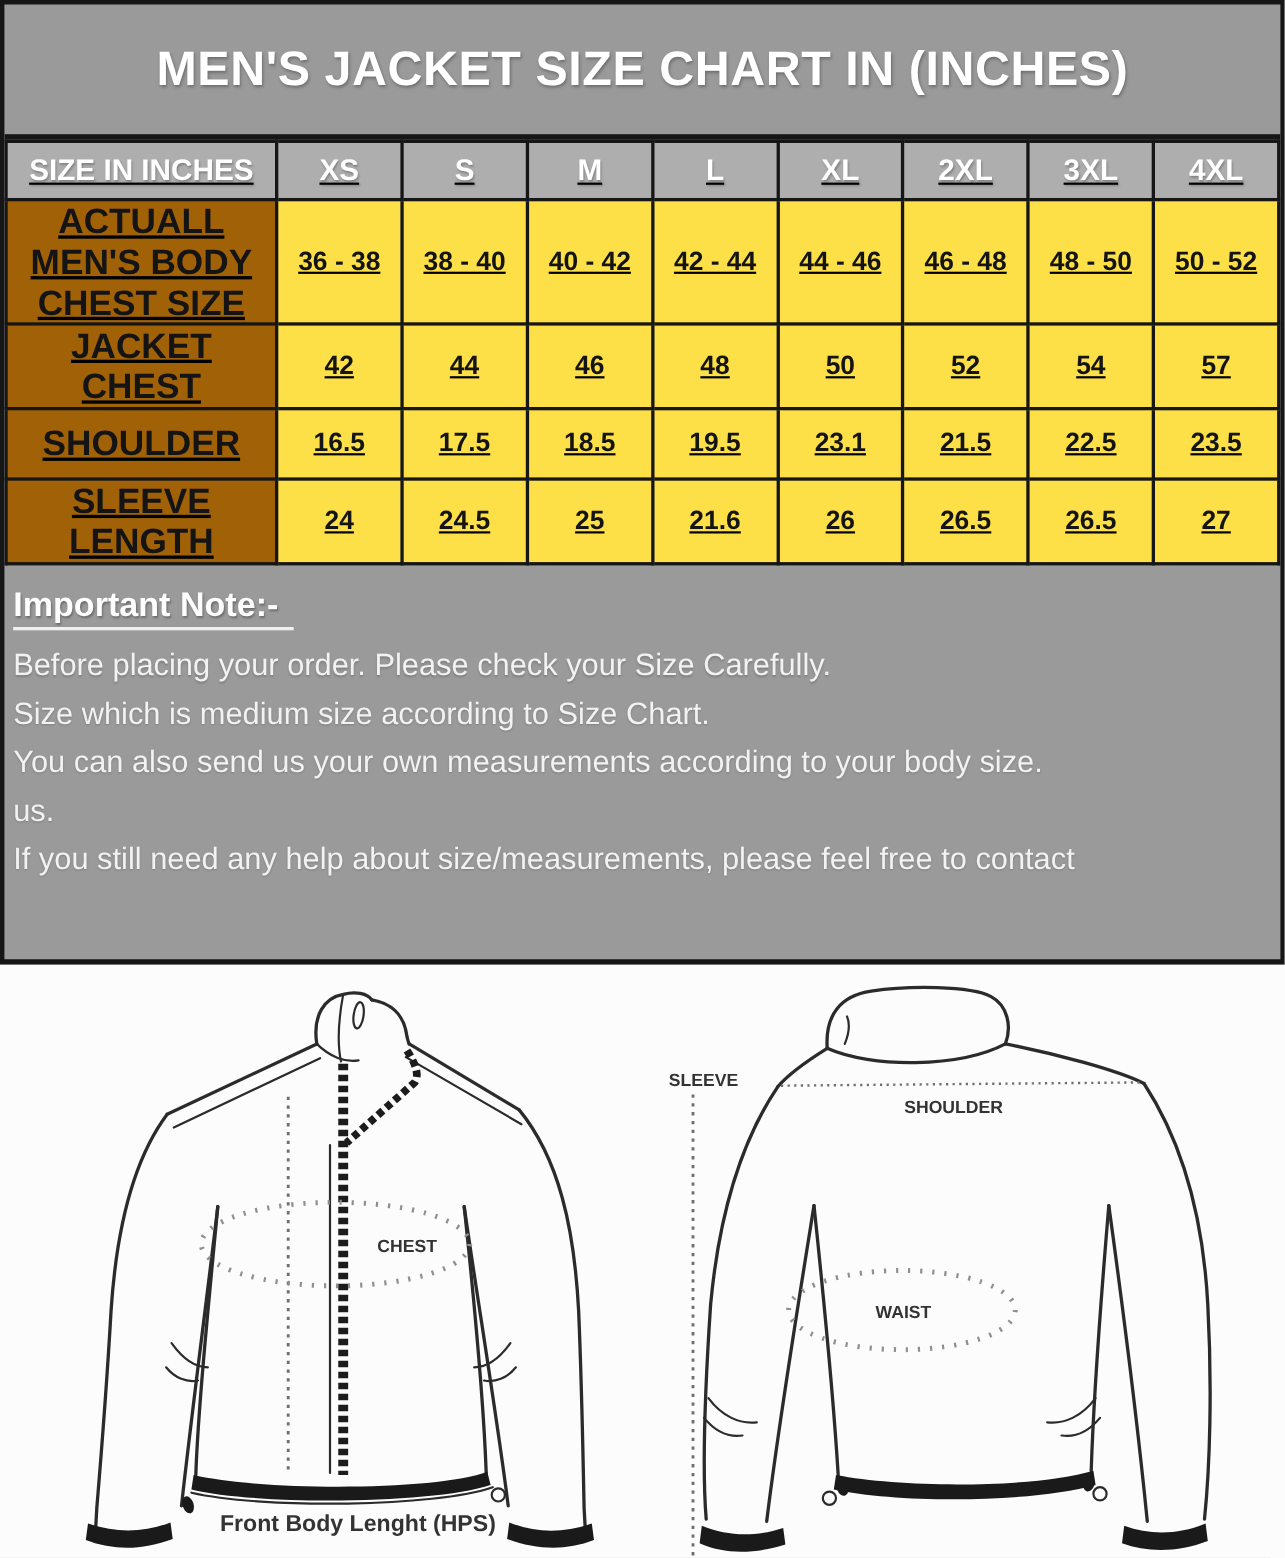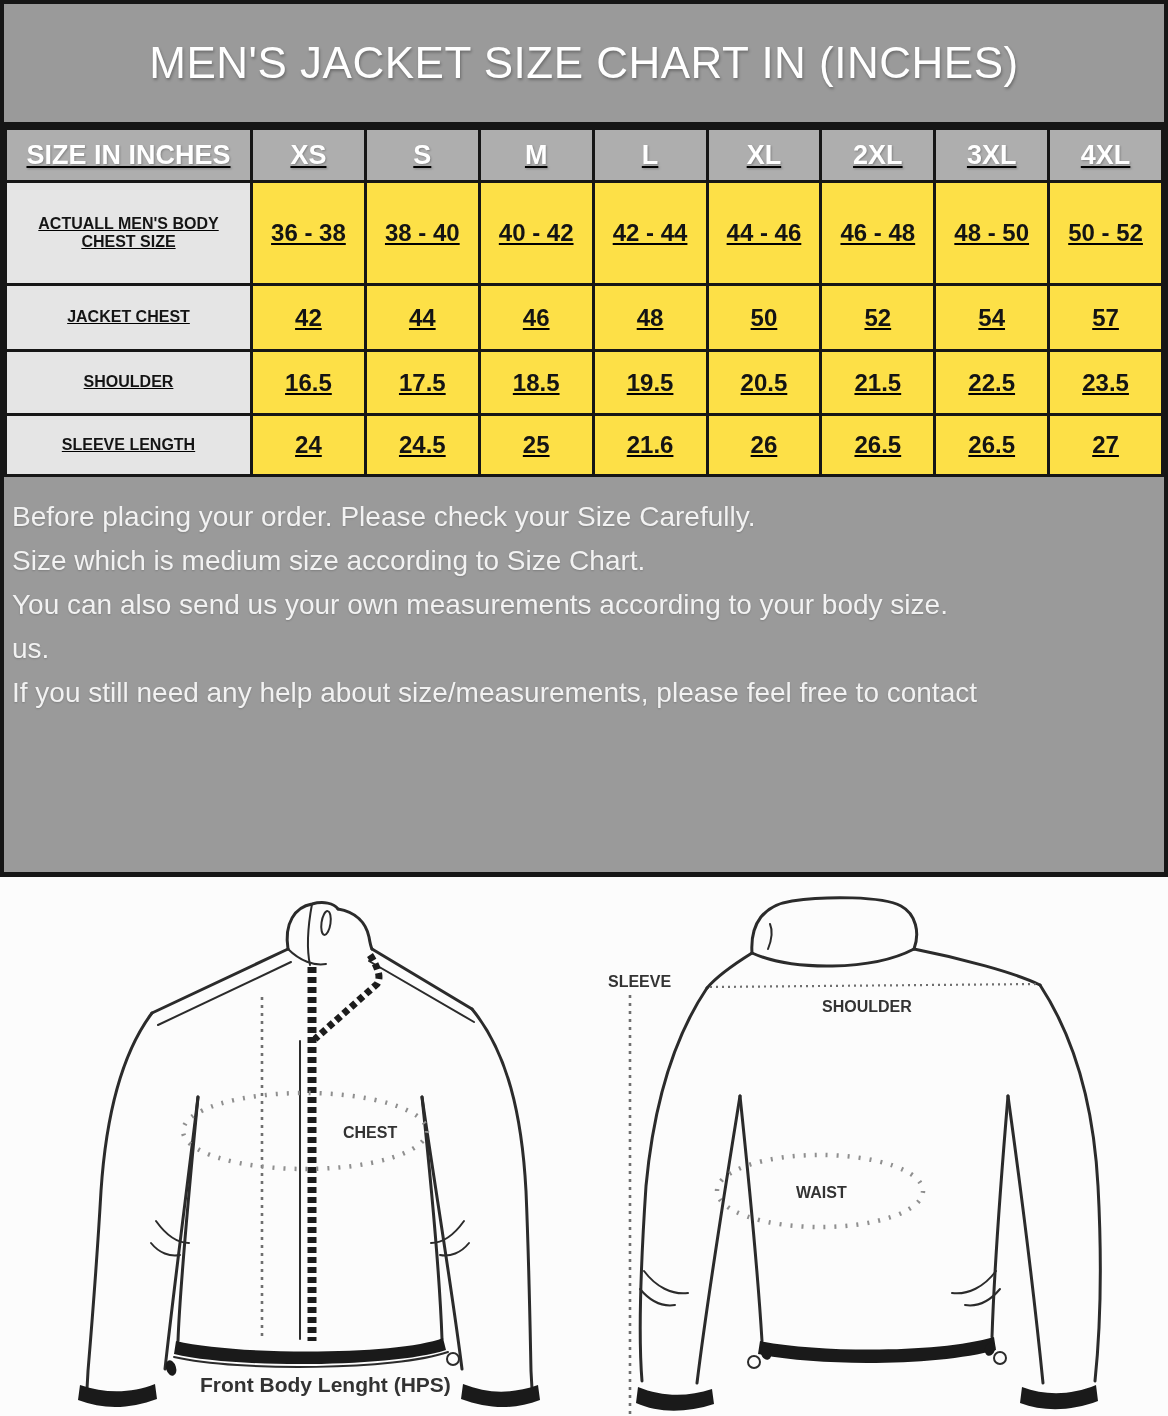--- a/index.html
+++ b/index.html
@@ -11,36 +11,36 @@
   .top-block{
     position:absolute;left:0;top:0;width:1168px;height:877px;
     background:#9a9a9a;border:4px solid #161616;border-bottom-width:5px;
     overflow:hidden;
   }
   .title-band{
     height:123px;display:flex;align-items:center;justify-content:center;
     border-bottom:5px solid #161616;
   }
   .title-band h1{
-    margin:16px;color:#ffffff;font-size:44px;font-weight:normal;letter-spacing:.5px;
+    margin:16px;color:#ffffff;font-size:44px;font-weight:bold;letter-spacing:.5px;
     text-shadow:1px 2px 3px rgba(0,0,0,.3);
   }
 
   
   table.size-chart{border-collapse:collapse;width:100%;table-layout:fixed;text-decoration:underline;}
   table.size-chart th,table.size-chart td{
     border:3px solid #161616;text-align:center;vertical-align:middle;
     font-weight:bold;padding:0 4px;
   }
   col.label-col{width:246px;}
   thead th{
     background:#aeaeae;color:#ffffff;font-size:27px;height:53px;
     text-shadow:1px 1px 2px rgba(0,0,0,.25);
   }
-  tbody th{background:#e5e5e5;color:#141414;font-size:16px;line-height:1.15;}
+  tbody th{background:#a16207;color:#141414;font-size:32px;line-height:1.15;}
   tbody td{background:#fde047;color:#141414;font-size:24px;}
   tbody tr.r-body{height:103px;}
   tbody tr.r-chest{height:66px;}
   tbody tr.r-shoulder{height:64px;}
   tbody tr.r-sleeve{height:61px;}
 
   
   .note{padding:18px 10px 0 8px;color:#f2f2f2;}
   .note-heading{
     display:inline-block;font-size:31px;font-weight:bold;color:#fdfdfd;
@@ -118,40 +118,41 @@
           <td>52</td>
           <td>54</td>
           <td>57</td>
         </tr>
         <tr class="r-shoulder">
           <th>SHOULDER</th>
           <td>16.5</td>
           <td>17.5</td>
           <td>18.5</td>
           <td>19.5</td>
-          <td>20.5</td>
+          <td>23.1</td>
           <td>21.5</td>
           <td>22.5</td>
           <td>23.5</td>
         </tr>
         <tr class="r-sleeve">
           <th>SLEEVE LENGTH</th>
           <td>24</td>
           <td>24.5</td>
           <td>25</td>
           <td>21.6</td>
           <td>26</td>
           <td>26.5</td>
           <td>26.5</td>
           <td>27</td>
         </tr>
       </tbody>
     </table>
 
     <div class="note">
+      <div class="note-heading">Important Note:-</div>
       <div class="note-line">Before placing your order. Please check your Size Carefully.</div>
       <div class="note-line">Size which is medium size according to Size Chart.</div>
       <div class="note-line">You can also send us your own measurements according to your body size.</div>
       <div class="note-line">us.</div>
       <div class="note-line">If you still need any help about size/measurements, please feel free to contact</div>
     </div>
   </div>
 
   <div class="diagram-area">
 

